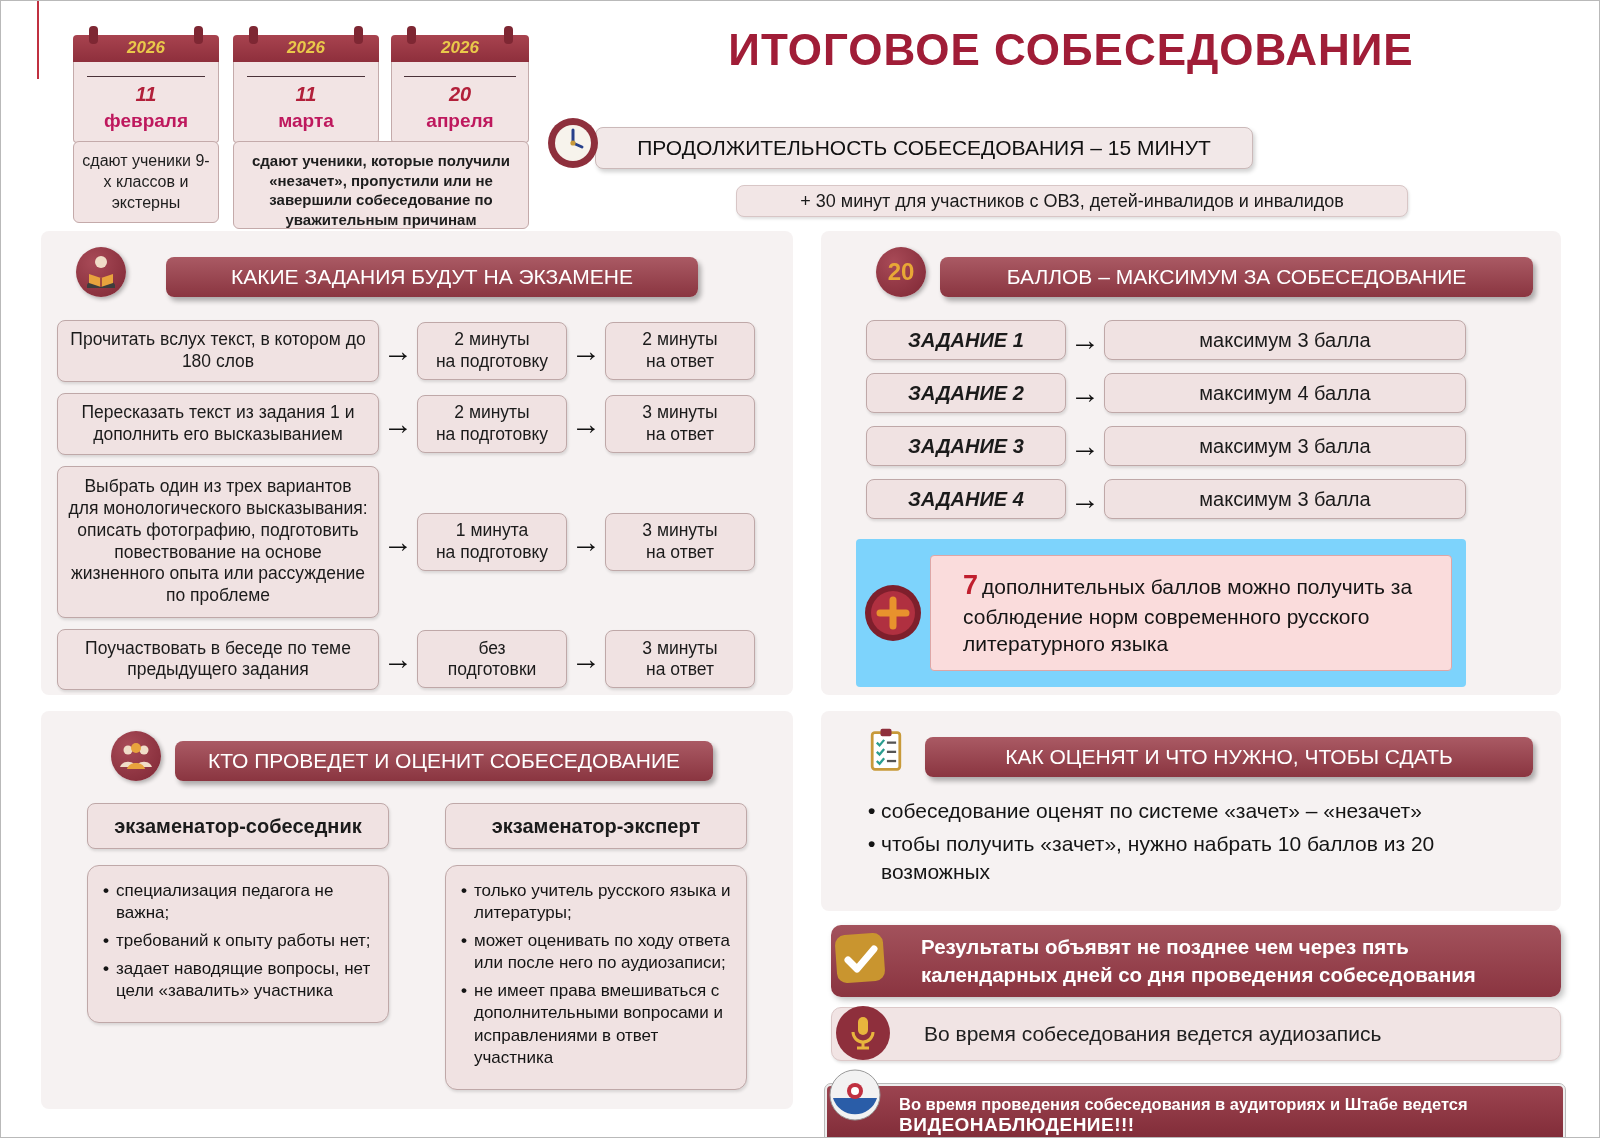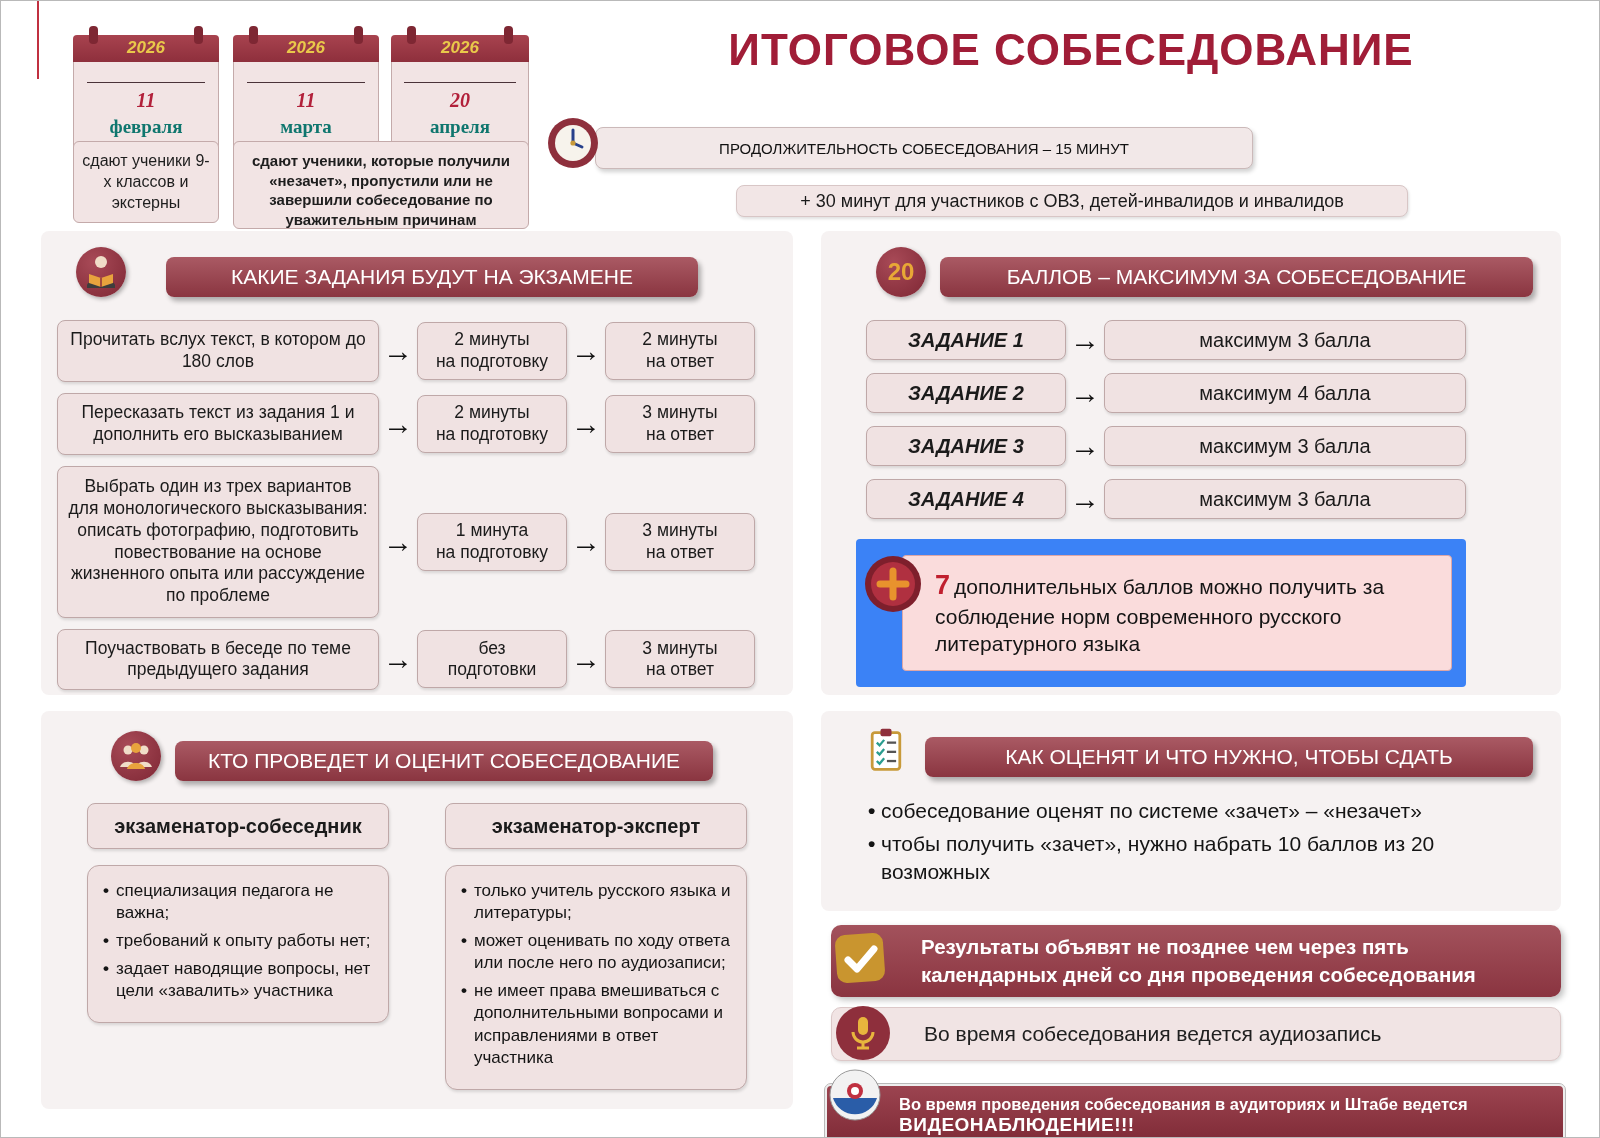--- a/index.html
+++ b/index.html
@@ -12,37 +12,37 @@
   .edge-line { position:absolute; left:36px; top:0; width:2px; height:78px; background:#c03040; }
 
   
   .calendar { position:absolute; top:34px;border-radius:12px; }
   .cal-ring { position:absolute; top:-9px; width:9px; height:18px; background:#7e2733; border-radius:4px; }
   .cal-ring.l { left:16px; } .cal-ring.r { right:16px; }
   .cal-header { background:linear-gradient(180deg,#a8434f,#8e2f3c); color:#e9c84a; font-style:italic;
                 font-weight:bold; text-align:center; font-size:17px; padding:3px 0 4px;
                 border-radius:4px 4px 0 0; }
   .cal-body { background:#f2e4e4; border:1px solid #c4aaaa; border-top:none; text-align:center;
-              padding:18px 0 10px; border-radius:0 0 4px 4px;font-family:Liberation Serif, serif; }
+              padding:12px 0 10px; border-radius:0 0 4px 4px; }
   .cal-sep { width:82%; height:1px; background:#4a3238; margin:2px auto 6px; }
   .cal-day { color:#b2203a; font-weight:bold; font-style:italic; font-size:20px; }
-  .cal-month { color:#0f766e; font-weight:bold; font-size:19px; margin-top:4px; }
+  .cal-month { color:#be185d; font-weight:bold; font-size:19px; margin-top:4px; }
 
   .note { position:absolute; background:#f2e4e4; border:1px solid #c4aaaa; border-radius:6px;
           padding:9px 8px; text-align:center; color:#1e1e1e; line-height:1.3; }
   .note1 { left:72px; top:140px; width:146px; height:82px; font-size:16px; }
   .note2 { left:232px; top:140px; width:296px; height:88px; font-size:15px; font-weight:bold; }
 
   
   .title { position:absolute; left:640px; top:24px; width:860px; text-align:center;
            font-size:44px; font-weight:800; color:#a01d37; letter-spacing:1px; }
   .clock-wrap { position:absolute; left:546px; top:116px; width:52px; height:52px; z-index:2; }
   .duration-main { position:absolute; left:594px; top:126px; width:658px; height:42px;
            background:#f2e8e8; border:1px solid #cbb9b9; border-radius:8px; display:flex;
-           align-items:center; justify-content:center; font-size:15px; color:#111;
+           align-items:center; justify-content:center; font-size:21px; color:#111;
            box-shadow:2px 3px 4px rgba(0,0,0,0.18); }
   .duration-extra { position:absolute; left:735px; top:184px; width:672px; height:32px;
            background:#f2e6e6; border:1px solid #d8c6c6; border-radius:8px; display:flex;
            align-items:center; justify-content:center; font-size:18px; color:#1a1a1a;
            box-shadow:1px 2px 3px rgba(0,0,0,0.12); }
 
   
   .panel { position:absolute; background:#f6f2f2; border-radius:8px; }
   .tasks-panel { left:40px; top:230px; width:752px; height:464px; }
   .points-panel { left:820px; top:230px; width:740px; height:464px; }
@@ -78,22 +78,22 @@
               padding:6px 4px; line-height:1.25; }
 
   
   .points-header { padding:16px 28px 0 55px; }
   .points-header .badge20 { margin-right:14px; }
   .point-rows { padding:10px 95px 0 45px; }
   .point-row { display:flex; align-items:center; margin-top:13px; }
   .ztask { width:200px; flex:0 0 200px; font-weight:bold; font-size:20px; min-height:40px;font-style:italic; }
   .zmax { flex:1; font-size:20px; min-height:40px; }
 
-  .bonus-wrap { margin:20px 95px 0 35px; background:#3b82f6; padding:16px 14px 16px 8px;
-                display:flex; border-radius:4px; }
+  .bonus-wrap { margin:20px 95px 0 35px; background:#7dd3fc; padding:16px 14px 16px 8px;
+                display:flex; align-items:center; border-radius:4px;gap:28px; }
   .plus-circle { flex:0 0 58px; width:58px; height:58px; margin-right:-20px; z-index:2; }
   .bonus-box { flex:1; background:#fadcdc; border:1px solid #dda6a6; border-radius:4px;
                padding:12px 16px 12px 32px; font-size:21px; color:#141414; line-height:1.3; }
   .bonus-number { color:#c01f2e; font-weight:bold; font-size:27px; margin-right:4px; }
 
   
   .exam-header { padding:20px 80px 0 70px; }
   .exam-header .icon-circle { margin-right:14px; }
   .cols { display:flex; gap:56px; padding:22px 46px 0 46px; }
   .col { flex:1; }

